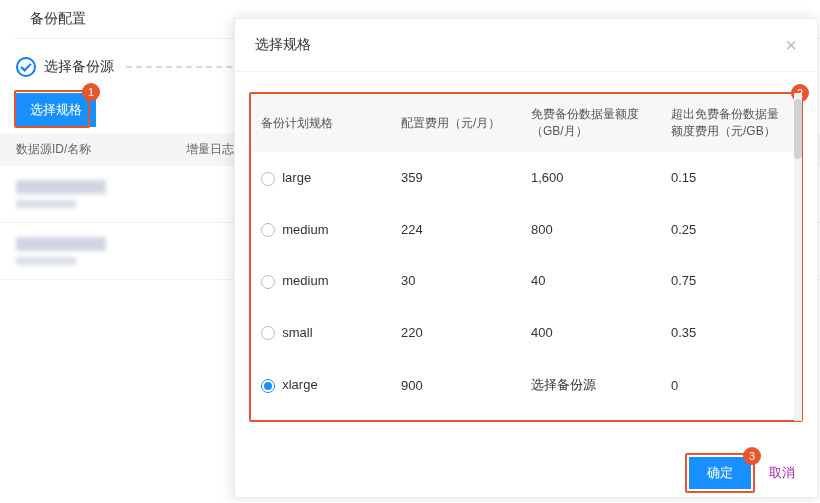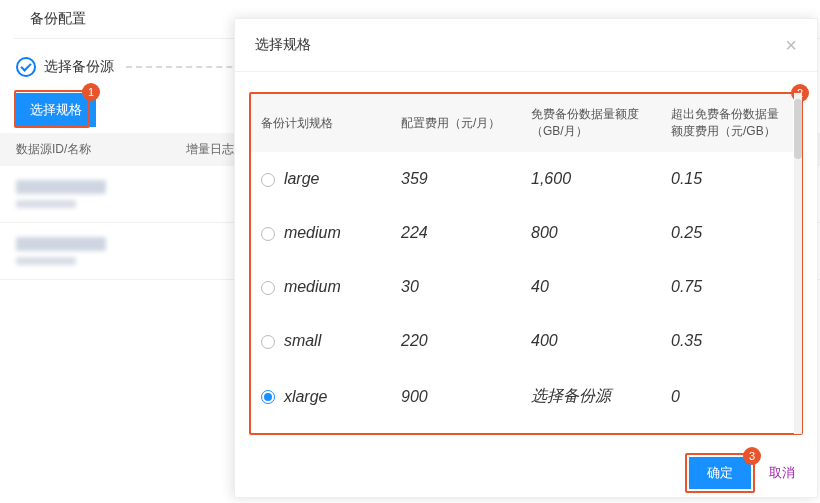--- a/index.html
+++ b/index.html
@@ -31,21 +31,21 @@
 
 
 .modal-mask { position: absolute; top: 0; left: 0; right: 0; bottom: 0; }
 .modal { position: absolute; top: 18px; left: 234px; width: 584px; height: 480px; background: #fff; box-shadow: -2px 0 12px rgba(0,0,0,0.12); border: 1px solid #eee; }
 .modal-header { padding: 16px 20px; font-size: 14px; border-bottom: 1px solid #f0f0f0; display: flex; align-items: center; }
 .modal-close { margin-left: auto; color: #bbb; font-size: 20px; cursor: pointer; line-height: 1; }
 
 .spec-wrap { border: 2px solid #e8542c; border-radius: 2px; margin: 20px 14px 0 14px; position: relative; padding: 0 8px 8px 0; }
 .spec-table { width: 100%; border-collapse: collapse; }
 .spec-table th { background: #f7f7f7; font-weight: normal; color: #555; font-size: 12px; padding: 12px 10px; text-align: left; }
-.spec-table td { padding: 18px 10px; font-size: 16px; color: #333; font-style: italic; }
+.spec-table td { padding: 18px 10px; font-size: 13px; color: #333; }
 .radio { width: 14px; height: 14px; border: 1px solid #bbb; border-radius: 50%; display: inline-block; vertical-align: middle; position: relative; }
 .radio.checked { border-color: #1890ff; }
 .radio.checked::after { content: ""; position: absolute; top: 2px; left: 2px; width: 8px; height: 8px; background: #1890ff; border-radius: 50%; }
 .spec-scroll { position: absolute; right: -1px; top: -1px; bottom: -1px; width: 8px; background: #f2f2f2; }
 .spec-scroll-thumb { position: absolute; right: 0; top: 6px; width: 8px; height: 60px; background: #d2d2d2; border-radius: 4px; }
 
 .modal-footer { position: absolute; bottom: 8px; right: 16px; display: flex; align-items: center; gap: 12px; }
 .btn-primary { background: #1890ff; color: #fff; border: none; padding: 7px 18px; font-size: 13px; cursor: pointer; position: relative; }
 .btn-cancel { background: none; border: none; color: #a21caf; font-size: 13px; cursor: pointer; padding: 7px 6px; }
 .btn-primary-callout { position: absolute; border: 2px solid #e8542c; border-radius: 2px; top: -4px; left: -4px; right: -4px; bottom: -4px; pointer-events: none; }

